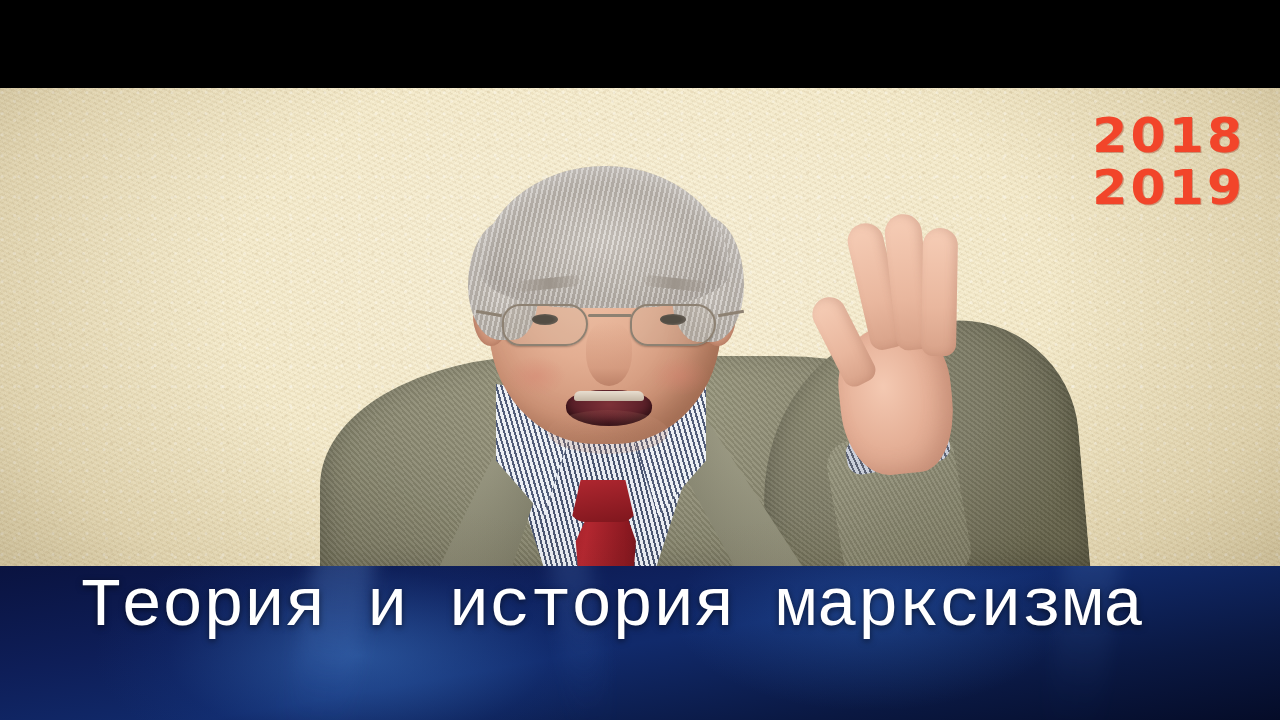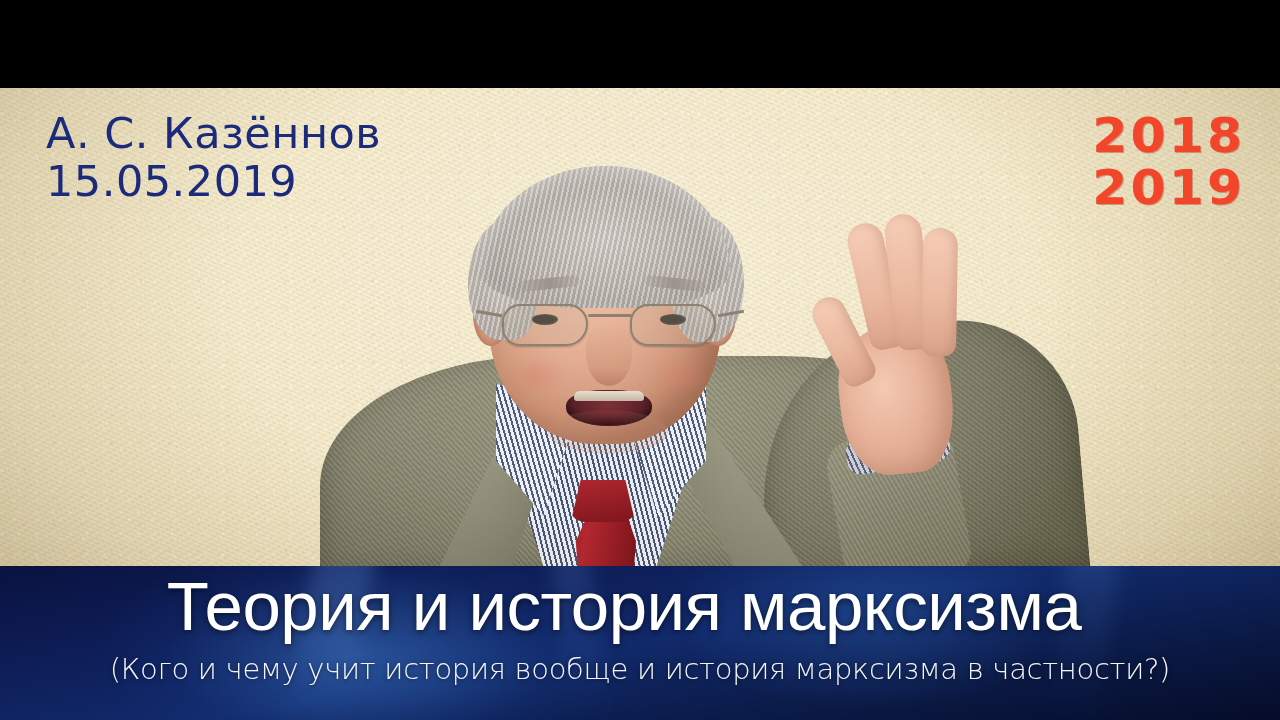--- a/index.html
+++ b/index.html
@@ -309,24 +309,24 @@
   .bb-beam{
     position:absolute; pointer-events:none;
     background:linear-gradient(180deg, rgba(130,185,255,0.26), rgba(55,115,215,0.05) 72%, rgba(0,0,0,0));
     filter:blur(9px);
   }
   .bb1{ left:300px; top:-30px; width:60px; height:210px; transform:rotate(10deg); }
   .bb2{ left:560px; top:-40px; width:40px; height:220px; transform:rotate(-8deg); opacity:.7;}
   .bb3{ left:1055px; top:-20px; width:54px; height:200px; transform:rotate(7deg); opacity:.5;}
 
   .title{
-    position:absolute; left:12px; top:6px; width:1224px;
+    position:absolute; left:0; top:6px; width:1224px;
     text-align:center;
     color:#FFFFFF;
-    font-family:Liberation Sans, sans-serif;
+    font-family:Liberation Mono, monospace;
     font-weight:300;
     font-size:69px;
     line-height:1.02;
     letter-spacing:-0.5px;
     white-space:nowrap;
     text-shadow:0 2px 6px rgba(0,0,0,.55);
   }
   .subtitle{
     position:absolute; left:0; top:86px; width:1280px;
     text-align:center;
@@ -389,32 +389,27 @@
       <div class="palm"></div>
       <div class="finger thumb"></div>
       <div class="finger f1"></div>
       <div class="finger f2"></div>
       <div class="finger f3"></div>
 
     </div>
 
     <div class="vig"></div>
 
-    <div class="meta">
-      <div class="name">А. С. Казённов</div>
-      <div class="date">15.05.2019</div>
-    </div>
 
     <div class="years">
       <div>2018</div>
       <div>2019</div>
     </div>
   </div>
 
   <div class="bottom-banner">
     <div class="bb-beam bb1"></div>
     <div class="bb-beam bb2"></div>
     <div class="bb-beam bb3"></div>
     <div class="title">Теория и история марксизма</div>
-    <div class="subtitle">(Кого и чему учит история вообще и история марксизма в частности?)</div>
   </div>
 
 </div>
 
 </body></html>

